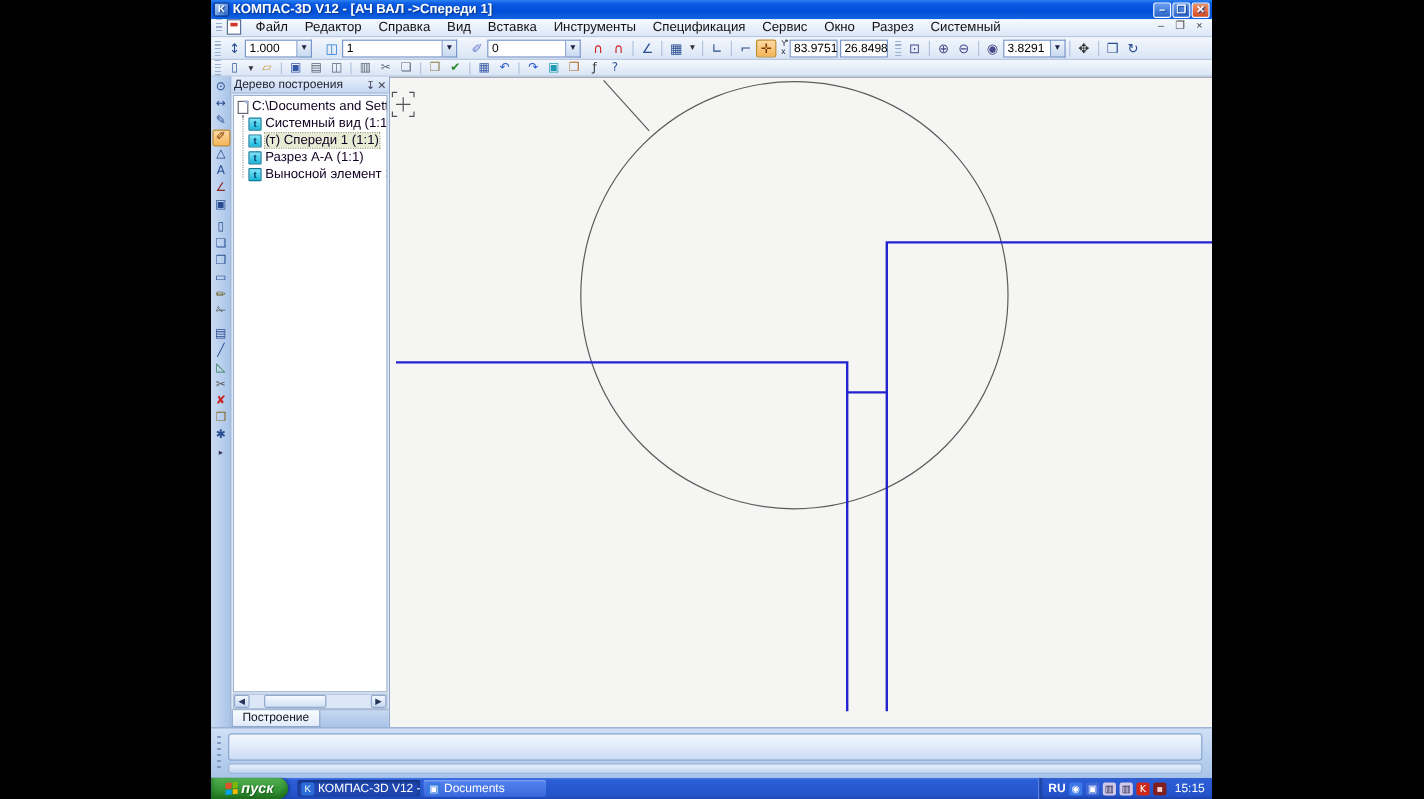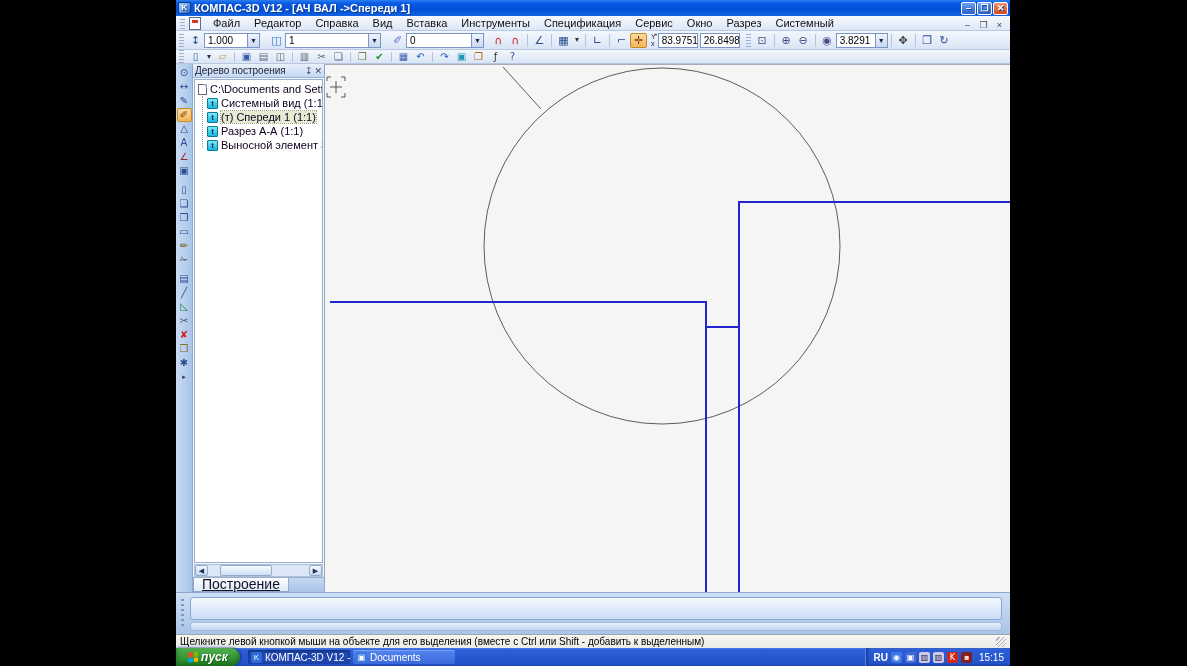--- a/index.html
+++ b/index.html
@@ -15,21 +15,21 @@
   .titlebar .appicon { width:13px; height:12px; border-radius:2px; margin-right:3px;
     background:linear-gradient(135deg,#bcd8fa,#2a66cc); border:1px solid #0a3a8a;
     color:#fff; font-size:8px; line-height:10px; text-align:center; font-weight:bold; }
   .titlebar .tbtns { margin-left:auto; display:flex; gap:1px; }
   .tbtn { width:15px; height:13px; border:1px solid #fff; border-radius:2px;
     background:linear-gradient(180deg,#6aa0f0,#2a62c8); color:#fff; font-size:9px;
     line-height:11px; text-align:center; font-weight:bold; }
   .tbtn.close { background:linear-gradient(180deg,#f0946a,#d9471f); }
 
   
-  .menubar { height:15px; display:flex; align-items:flex-end; gap:1px;
+  .menubar { height:15px; display:flex; align-items:flex-start; gap:1px;
     background:linear-gradient(180deg,#f6f9fe,#dce7f7); border-bottom:1px solid #b8c8e0;
     font-size:11px; color:#111; padding-left:2px; }
   .menubar .grip { width:5px; height:11px; margin:0 2px;
     background:repeating-linear-gradient(180deg,#9ab0d0 0 1px,transparent 1px 3px); }
   .docicon { width:12px; height:13px; background:#fff; border:1px solid #5a6f96;
     position:relative; margin:0 4px 0 1px; }
   .docicon::after { content:""; position:absolute; left:2px; top:2px; width:6px; height:3px;
     background:#d03a2a; }
   .menu-item { padding:1px 7px; cursor:default; }
   .menubar .doc-controls { margin-left:auto; display:flex; gap:3px; padding-right:4px;
@@ -95,21 +95,21 @@
     display:flex; align-items:center; }
   .harrow { width:13px; height:11px; background:linear-gradient(180deg,#f2f7fe,#c6d8f0);
     border:1px solid #93aacd; border-radius:2px; font-size:7px; color:#235;
     display:flex; align-items:center; justify-content:center; }
   .hthumb { margin-left:12px; width:52px; height:11px; border-radius:2px;
     background:linear-gradient(180deg,#f6faff,#cfe0f5); border:1px solid #93aacd; }
   .hscroll .sp { flex:1; }
   .tabrow { height:15px; background:linear-gradient(180deg,#c6d8f2,#a9c2e6);
     border-top:1px solid #9ab0d0; display:flex; }
   .tab { background:linear-gradient(180deg,#fbfdff,#dfeafa); border:1px solid #8fa8cc;
-    border-top:none; font-size:14px; color:#112; padding:0 8px; line-height:13px;text-decoration:underline; }
+    border-top:none; font-size:10px; color:#112; padding:0 8px; line-height:13px; }
 
   
   .canvas { flex:1 1 auto; background:#f5f5f4; position:relative; border-top:1px solid #aab; }
   .canvas svg { position:absolute; left:0; top:0; }
 
   
   .propbar { height:42px; background:linear-gradient(180deg,#cfe0f6,#a9c4e8);
     border-top:1px solid #8fa8cc; position:relative; padding:4px 8px 2px 14px; }
   .propbar .vgrip { position:absolute; left:5px; top:6px; bottom:6px; width:3px;
     background:repeating-linear-gradient(180deg,#7d97c0 0 2px,transparent 2px 5px); }
@@ -342,24 +342,20 @@
         </svg>
     </div>
   </div>
 
   <div class="propbar">
     <span class="vgrip"></span>
     <div class="msgstrip"></div>
     <div class="msgstrip2"></div>
   </div>
 
-  <div class="statusbar">
-    <span>Щелкните левой кнопкой мыши на объекте для его выделения (вместе с Ctrl или Shift - добавить к выделенным)</span>
-    <span class="grip2"></span>
-  </div>
 
   <div class="taskbar">
     <div class="startbtn">
       <span class="winflag">
         <i style="background:#e34f26"></i>
           <i style="background:#7fba00"></i>
           <i style="background:#00a4ef"></i>
           <i style="background:#ffb900"></i>
       </span>
       <span>пуск</span>

